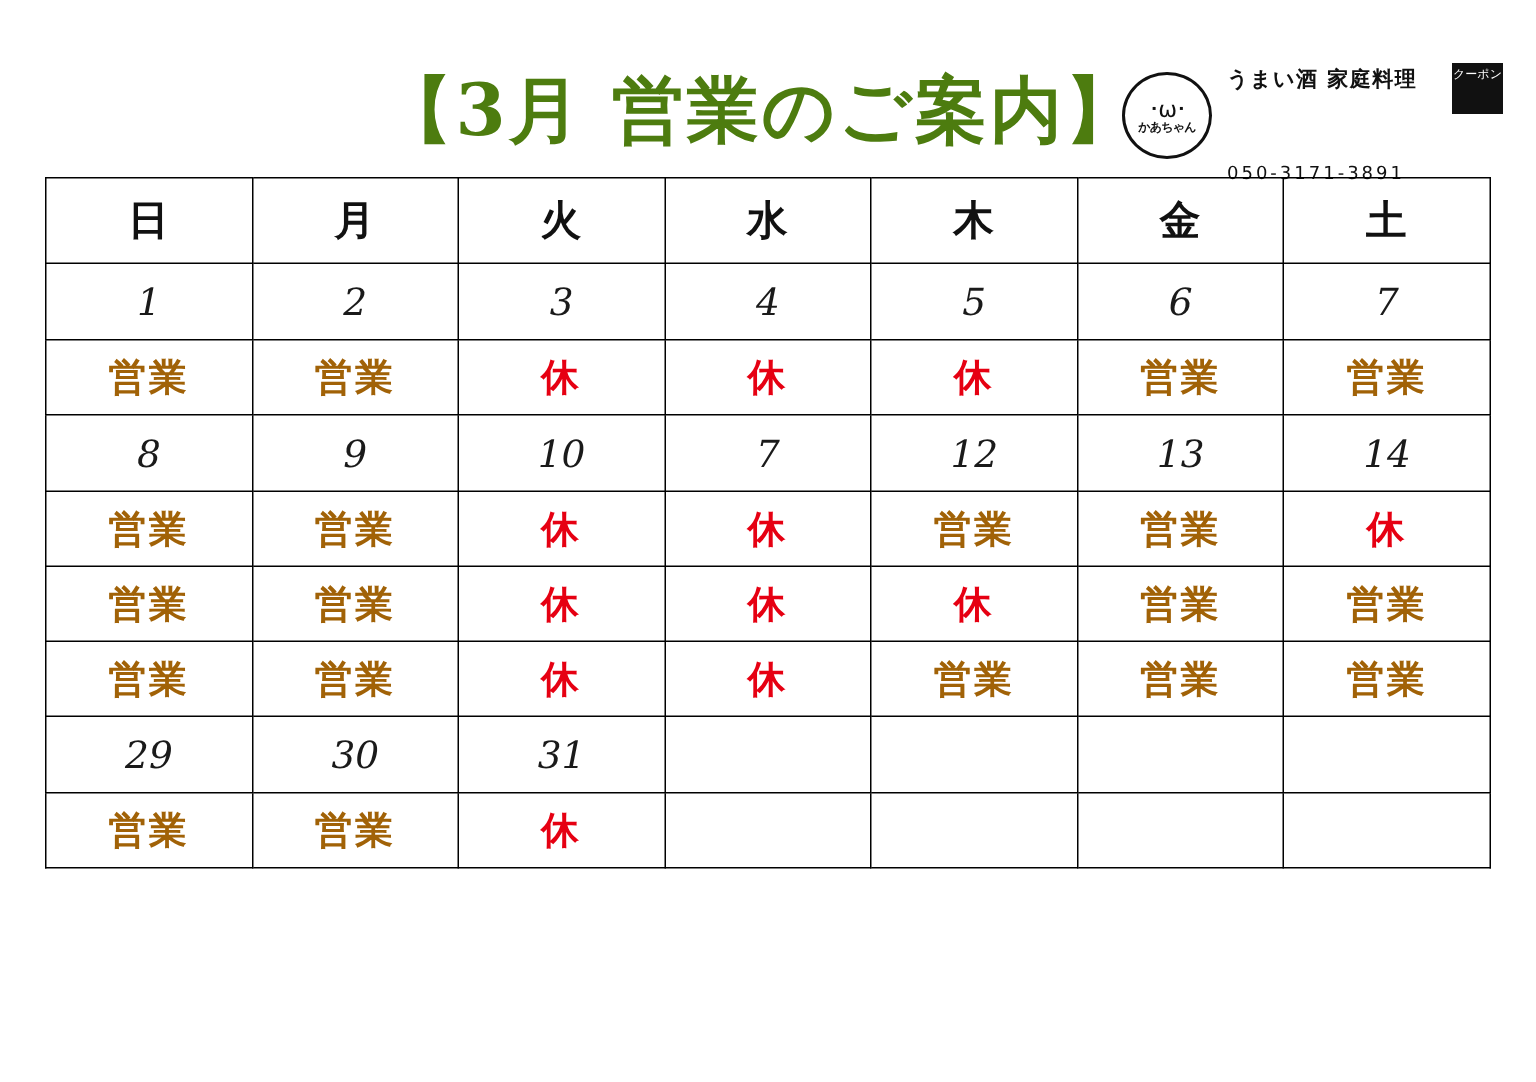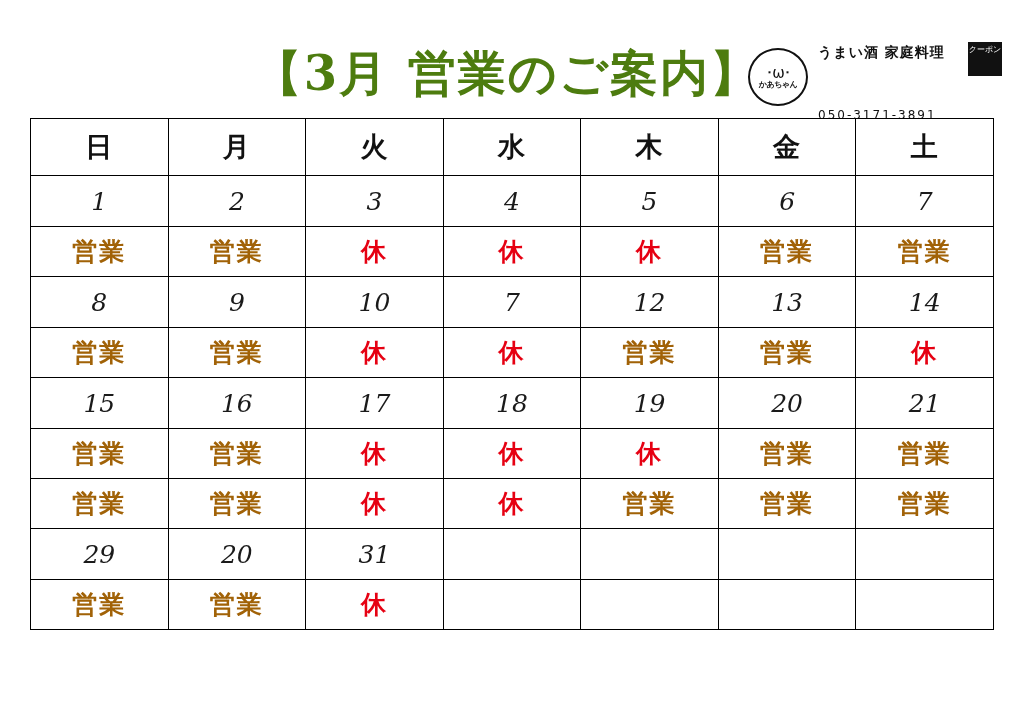--- a/index.html
+++ b/index.html
@@ -225,29 +225,20 @@
         <td class="stat open">営業</td>
         <td class="stat open">営業</td>
         <td class="stat closed">休</td>
         <td class="stat closed">休</td>
         <td class="stat open">営業</td>
         <td class="stat open">営業</td>
         <td class="stat closed">休</td>
       </tr>
 
       <tr>
-        <td class="num">15</td>
-        <td class="num">16</td>
-        <td class="num">17</td>
-        <td class="num">18</td>
-        <td class="num">19</td>
-        <td class="num">20</td>
-        <td class="num">21</td>
-      </tr>
-      <tr>
         <td class="stat open">営業</td>
         <td class="stat open">営業</td>
         <td class="stat closed">休</td>
         <td class="stat closed">休</td>
         <td class="stat closed">休</td>
         <td class="stat open">営業</td>
         <td class="stat open">営業</td>
       </tr>
 
       <tr>
@@ -255,21 +246,21 @@
         <td class="stat open">営業</td>
         <td class="stat closed">休</td>
         <td class="stat closed">休</td>
         <td class="stat open">営業</td>
         <td class="stat open">営業</td>
         <td class="stat open">営業</td>
       </tr>
 
       <tr>
         <td class="num">29</td>
-        <td class="num">20</td>
+        <td class="num">30</td>
         <td class="num">31</td>
         <td class="num empty"></td>
         <td class="num empty"></td>
         <td class="num empty"></td>
         <td class="num empty"></td>
       </tr>
       <tr>
         <td class="stat open">営業</td>
         <td class="stat open">営業</td>
         <td class="stat closed">休</td>

